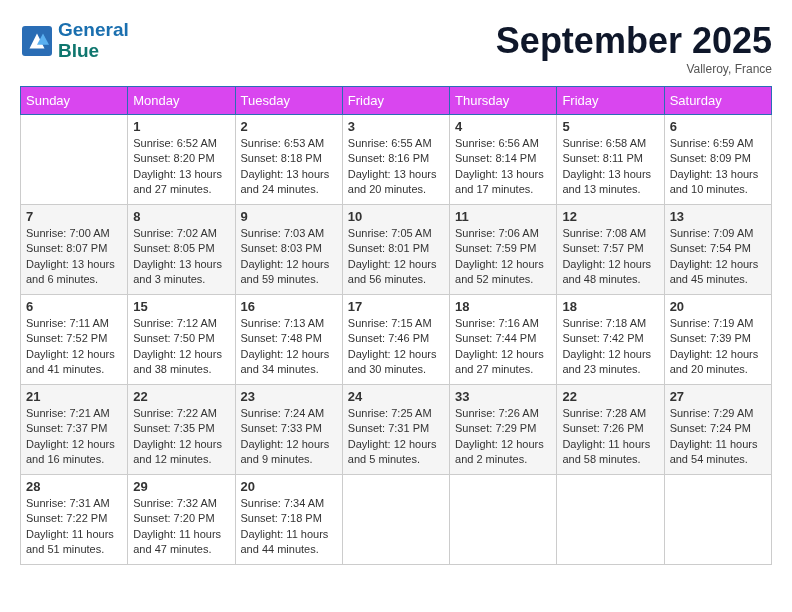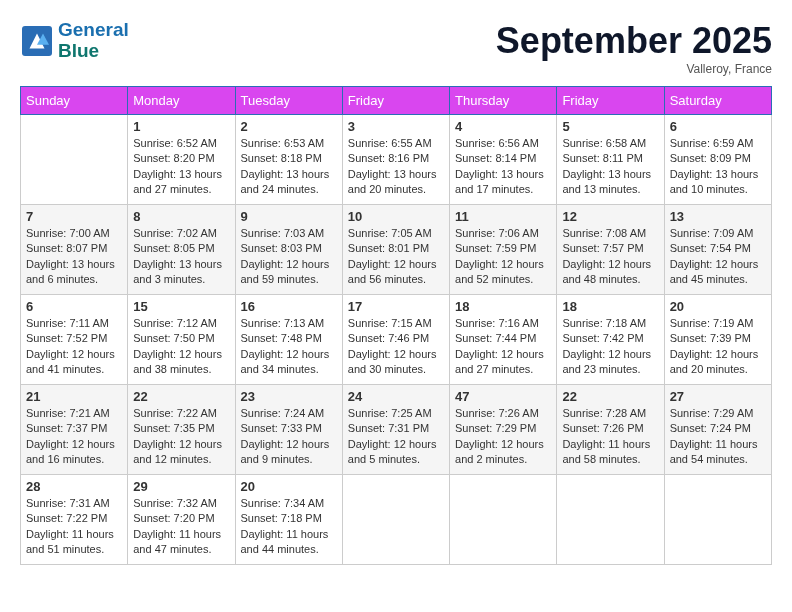--- a/index.html
+++ b/index.html
@@ -223,21 +223,21 @@
         </td>
         <td>
           <span class="day-num">23</span>
           <div class="cell-info">Sunrise: 7:24 AM<br>Sunset: 7:33 PM<br>Daylight: 12 hours<br>and 9 minutes.</div>
         </td>
         <td>
           <span class="day-num">24</span>
           <div class="cell-info">Sunrise: 7:25 AM<br>Sunset: 7:31 PM<br>Daylight: 12 hours<br>and 5 minutes.</div>
         </td>
         <td>
-          <span class="day-num">47</span>
+          <span class="day-num">33</span>
           <div class="cell-info">Sunrise: 7:26 AM<br>Sunset: 7:29 PM<br>Daylight: 12 hours<br>and 2 minutes.</div>
         </td>
         <td>
           <span class="day-num">22</span>
           <div class="cell-info">Sunrise: 7:28 AM<br>Sunset: 7:26 PM<br>Daylight: 11 hours<br>and 58 minutes.</div>
         </td>
         <td>
           <span class="day-num">27</span>
           <div class="cell-info">Sunrise: 7:29 AM<br>Sunset: 7:24 PM<br>Daylight: 11 hours<br>and 54 minutes.</div>
         </td>

